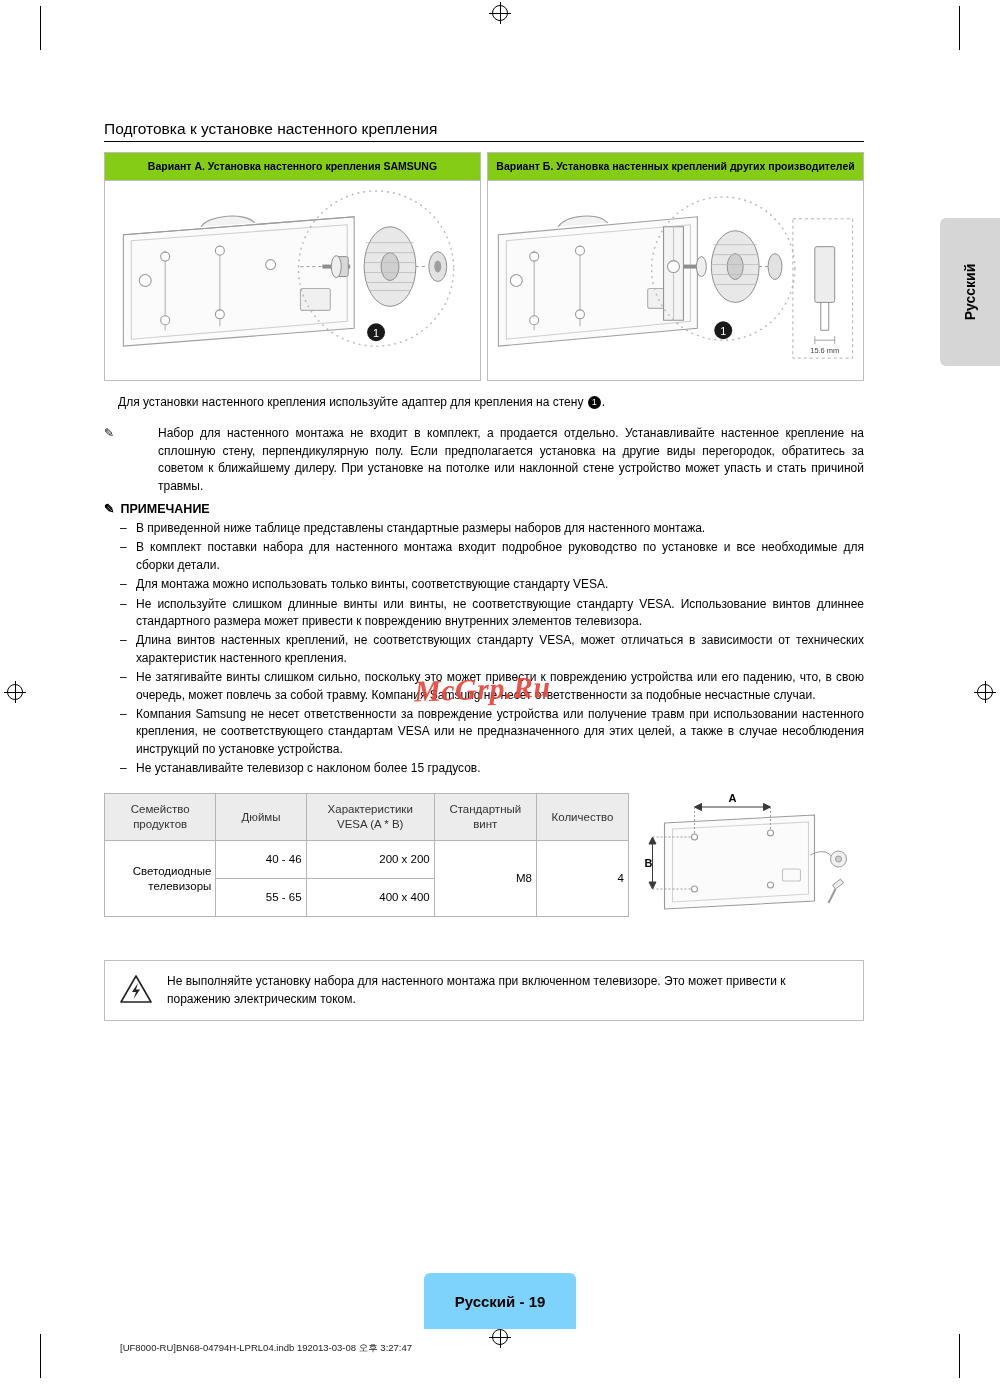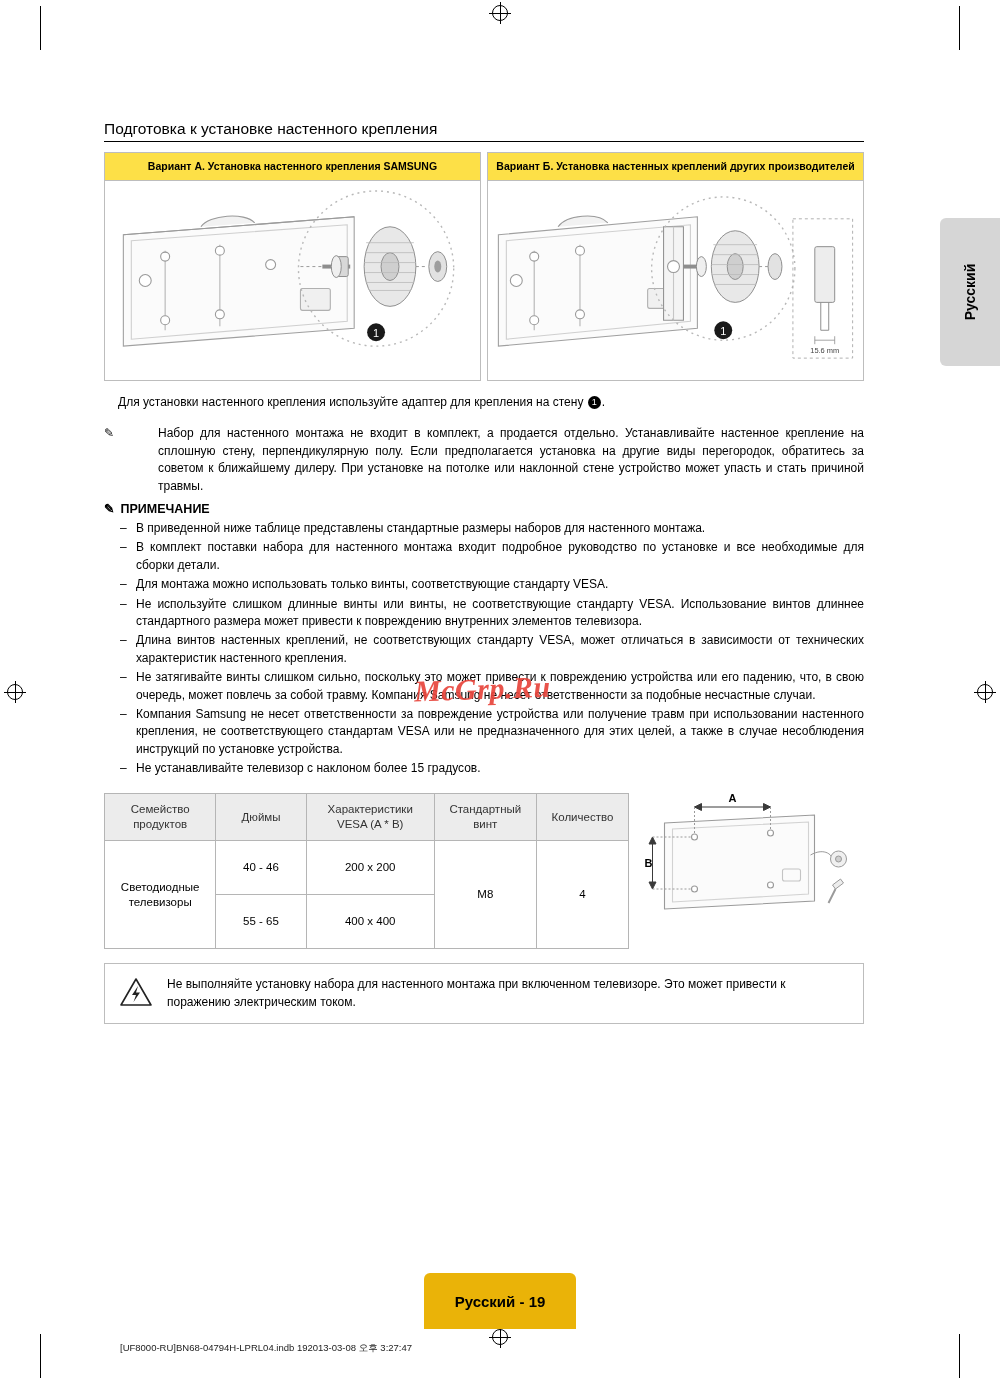--- a/index.html
+++ b/index.html
@@ -41,21 +41,21 @@
     border-bottom:1px solid #000;display:block;
   }
   h2.sec2{
     font-size:15.5px;font-weight:normal;margin:0 0 6px 0;padding-bottom:3px;
     border-bottom:1px solid #000;display:block;
   }
 
   
   .opt-row{display:flex;gap:6px;margin-bottom:0;}
   .opt-box{
-    flex:1;border:1px solid #bdbdbd;background:#fde047;
+    flex:1;border:1px solid #bdbdbd;background:#84cc16;
     text-align:center;font-size:10.5px;font-weight:bold;
     padding:7px 6px;line-height:1.25;box-sizing:border-box;
   }
   .fig-row{display:flex;gap:6px;}
   .fig-box{flex:1;border:1px solid #bdbdbd;border-top:none;background:#fff;height:200px;position:relative;box-sizing:border-box;overflow:hidden;}
 
   .caption{font-size:12px;margin:14px 0 16px 14px;}
   .caption .num{
     display:inline-block;width:13px;height:13px;border-radius:50%;
     background:#000;color:#fff;font-size:9px;line-height:13px;text-align:center;
@@ -76,36 +76,36 @@
   ul.dash li:before{content:"–";position:absolute;left:0;top:0;}
 
   
   .tbl-wrap{display:flex;gap:0;margin-top:16px;align-items:flex-start;}
   table.vesa{border-collapse:collapse;width:525px;font-size:11.5px;}
   table.vesa th{
     background:#ececec;border:1px solid #b5b5b5;font-weight:normal;
     padding:8px 4px;text-align:center;line-height:1.3;color:#333;
   }
   table.vesa td{
-    border:1px solid #b5b5b5;padding:19px 4px;text-align:center;line-height:1.3;
+    border:1px solid #b5b5b5;padding:11px 4px;text-align:right;line-height:1.3;
   }
   .tbl-fig{flex:1;position:relative;height:132px;margin-left:12px;}
 
   
   .warn{
-    margin-top:14px;border:1px solid #bdbdbd;display:flex;align-items:center;
+    margin-top:35px;border:1px solid #bdbdbd;display:flex;align-items:center;
     padding:12px 14px;gap:14px;box-sizing:border-box;
   }
   .warn .tri{flex:0 0 34px;}
   .warn .wtext{font-size:12px;line-height:1.45;}
 
   
   .footer-tab{
     position:absolute;left:50%;transform:translateX(-50%);bottom:55px;
-    width:152px;height:56px;background:#eab308;border-radius:6px 6px 0 0;
+    width:152px;height:56px;background:#7dd3fc;border-radius:6px 6px 0 0;
     display:flex;align-items:center;justify-content:center;
     font-size:15px;font-weight:bold;
   }
   .footline{
     position:absolute;bottom:29px;left:120px;right:120px;
     display:flex;font-size:9.5px;color:#222;
   }
   .watermark{
     position:absolute;left:414px;top:672px;
     font-family:"Liberation Serif", serif;font-style:italic;font-weight:bold;

